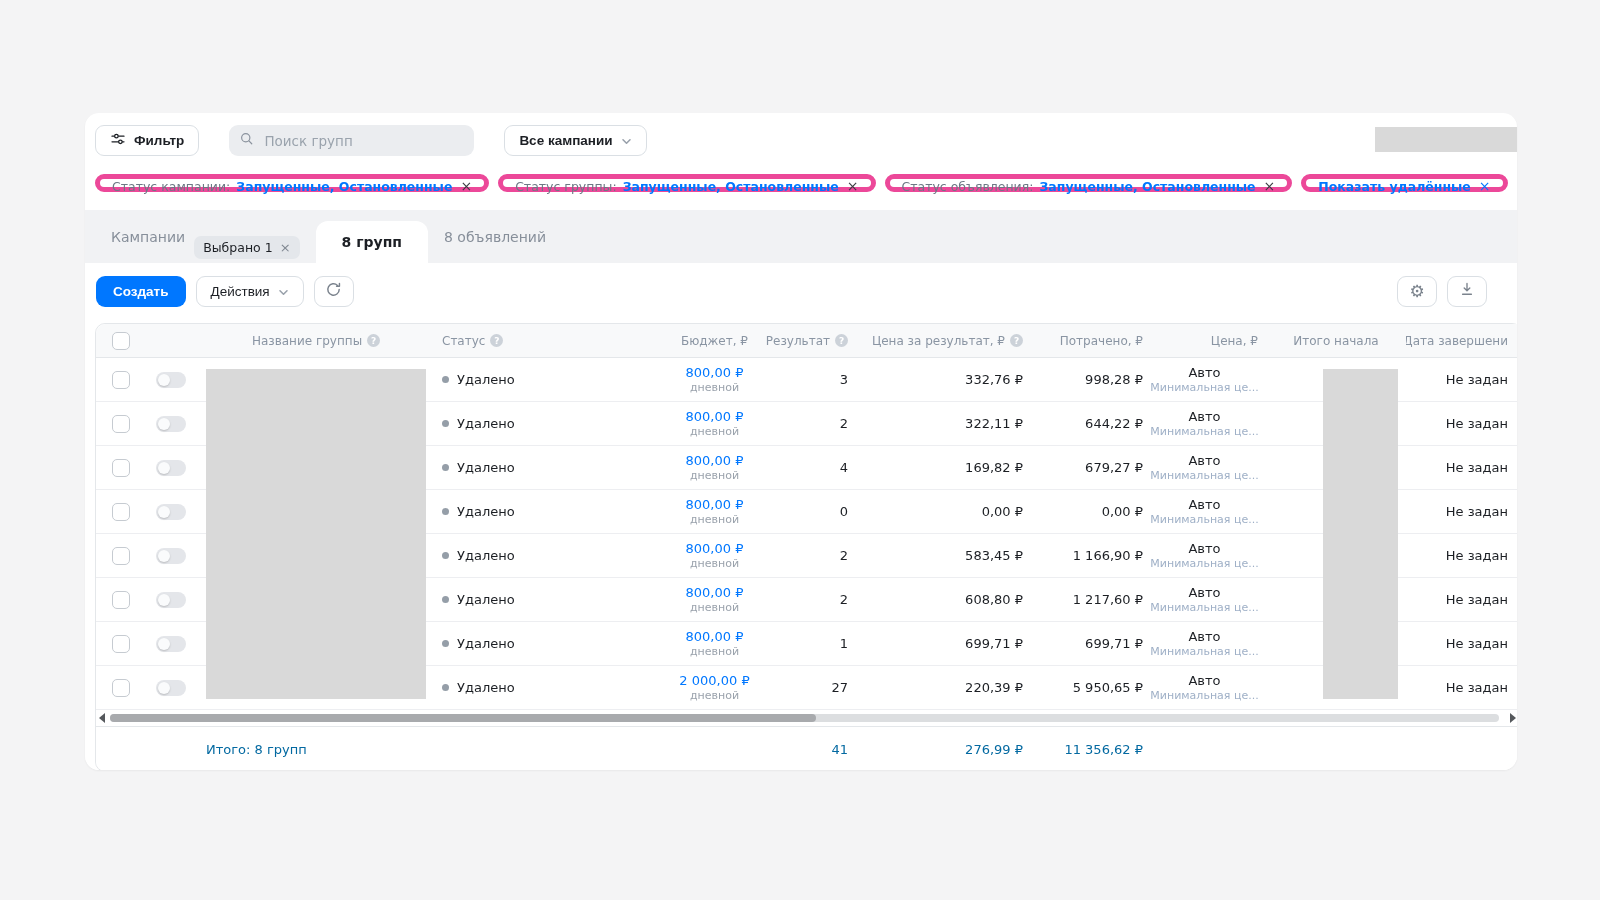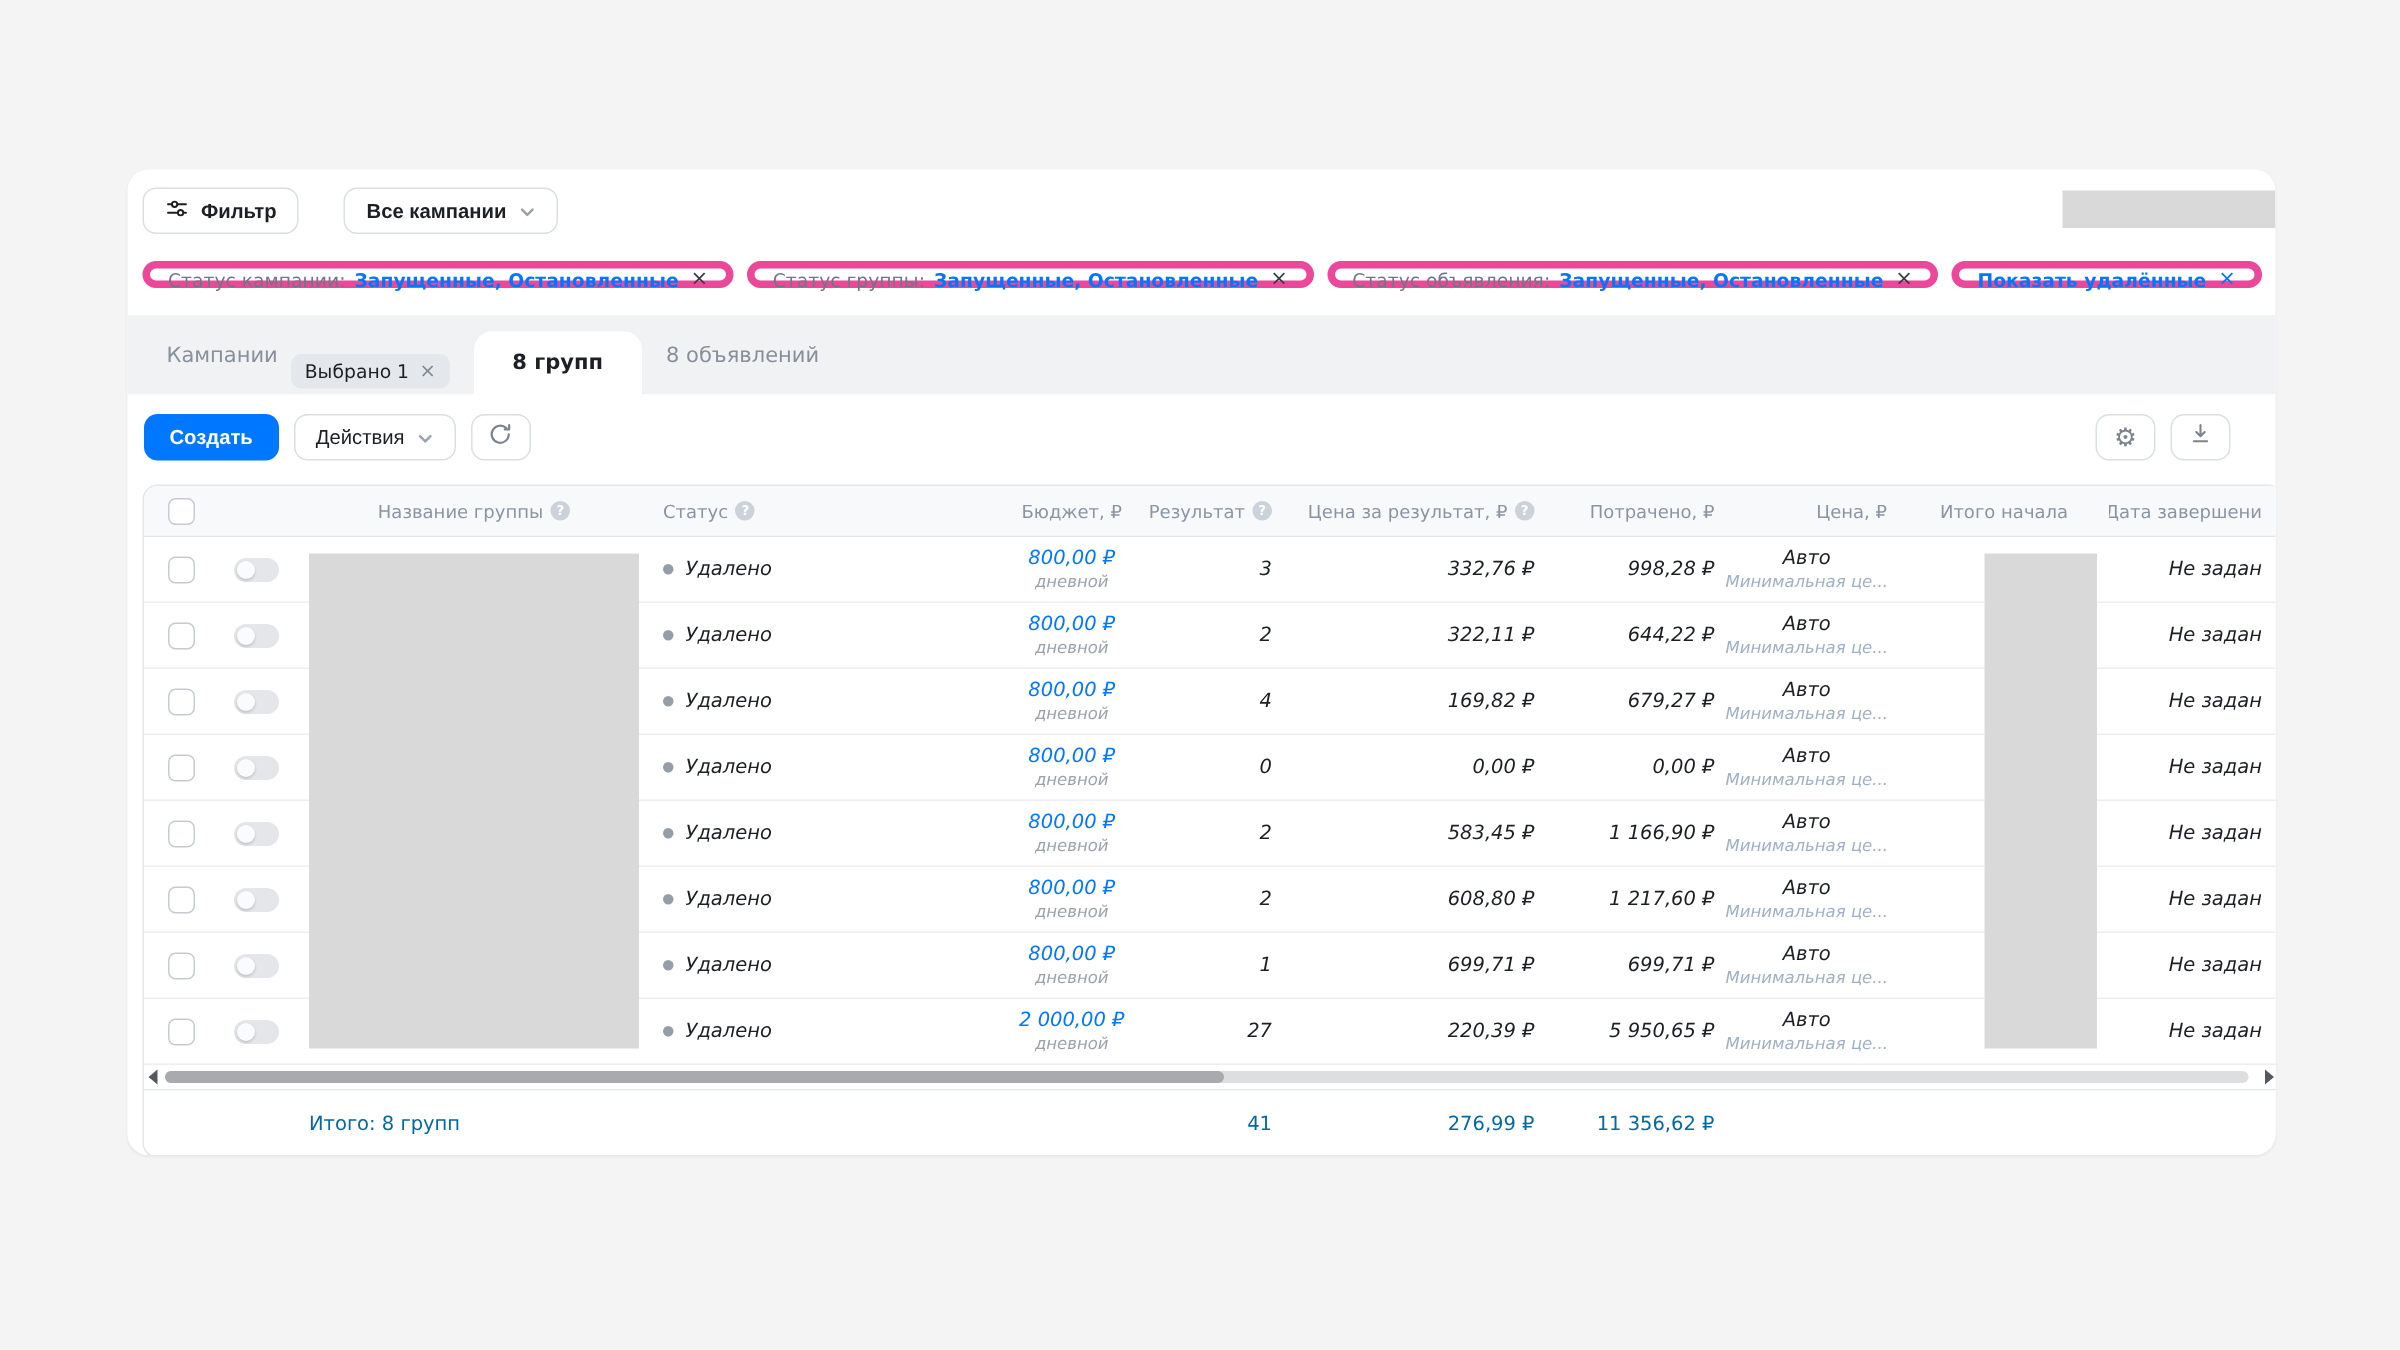--- a/index.html
+++ b/index.html
@@ -52,21 +52,21 @@
   .spacer{flex:1;}
 
   
   .tablewrap{position:absolute;left:10px;top:60px;width:1425px;border:1px solid #e4e7ea;border-radius:10px 10px 0 10px;}
   .grid{display:grid;grid-template-columns:50px 50px 240px 245px 75px 100px 175px 120px 115px 140px 110px;align-items:center;}
   .thead{height:33px;background:#f8f9fa;border-bottom:1px solid #e4e7ea;border-radius:10px 0 0 0;}
   .hcell{font-size:12px;color:#8a95a3;display:flex;align-items:center;gap:5px;white-space:nowrap;overflow:hidden;}
   .hcell.center{justify-content:center;}
   .hcell.right{justify-content:flex-end;padding-right:8px;}
   .hcell.left{padding-left:6px;}
-  .trow{height:43px;border-bottom:1px solid #edeef1;background:#fff;font-style:italic;}
+  .trow{height:43px;border-bottom:1px solid #edeef1;background:#fff;}
   .cell{font-size:13px;color:#1c1f24;display:flex;align-items:center;white-space:nowrap;}
   .cell.center{justify-content:center;}
   .cell.num{justify-content:flex-end;padding-right:8px;}
   .cell.col2{flex-direction:column;align-items:center;justify-content:center;padding-right:8px;line-height:1.25;}
   .cell .sub{font-size:11px;color:#9aa2ac;}
   .cell .sub.blue{color:#9fb0c7;}
   .blue-val{color:#0077ff;}
   .dot{width:7px;height:7px;border-radius:50%;background:#959ea8;margin:0 8px 0 6px;flex:none;}
   .help{width:13px;height:13px;border-radius:50%;background:#ccd2d9;color:#fff;font-size:9px;font-weight:700;
         display:inline-flex;align-items:center;justify-content:center;flex:none;}
@@ -101,20 +101,29 @@
       <button class="btn bold">
         <span>
           <svg width="16" height="16" viewBox="0 0 20 20" fill="none" stroke="#1c1f24" stroke-width="1.6" stroke-linecap="round">
             <path d="M2.5 6.5h15M2.5 13.5h15"></path>
               <circle cx="8" cy="6.5" r="2.2" fill="#fff"></circle>
               <circle cx="13" cy="13.5" r="2.2" fill="#fff"></circle>
           </svg>
         </span>
         <span>Фильтр</span>
       </button>
+      <div class="search">
+        <span>
+          <svg width="15" height="15" viewBox="0 0 20 20">
+              <circle cx="9" cy="9" r="5.5" fill="none" stroke="#8b939e" stroke-width="1.6"></circle>
+              <path d="M13.2 13.2 17 17" stroke="#8b939e" stroke-width="1.6" stroke-linecap="round"></path>
+            </svg>
+        </span>
+        <input type="text" placeholder="Поиск групп" style="">
+      </div>
       <button class="btn bold">
         <span>Все кампании</span>
         <span>
           <svg width="11" height="7" viewBox="0 0 12 8">
               <path d="M2 2l4 4 4-4" fill="none" stroke="#99a1ab" stroke-width="1.8" stroke-linecap="round" stroke-linejoin="round"></path>
             </svg>
         </span>
       </button>
     </div>
     <div class="redact top-redact"></div>

